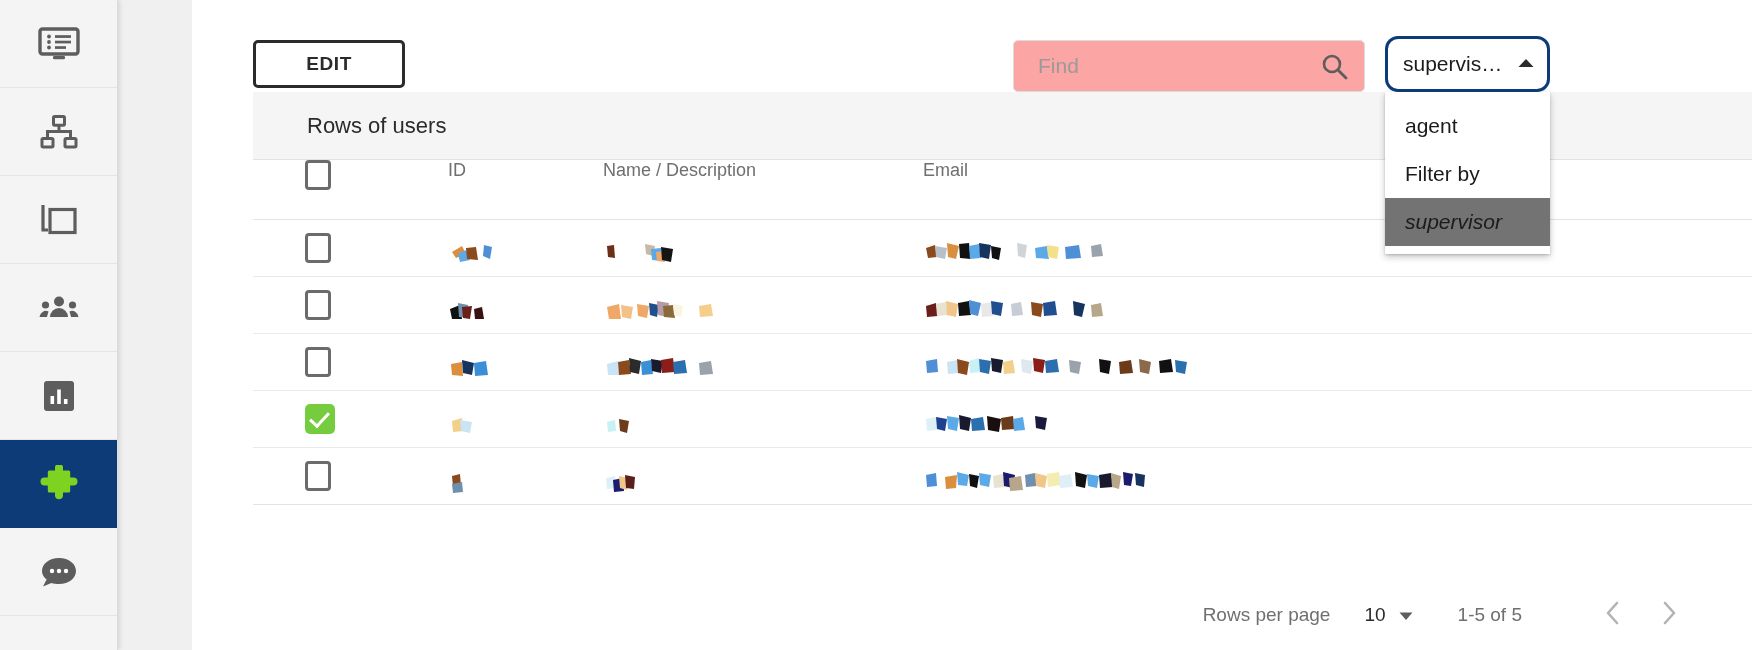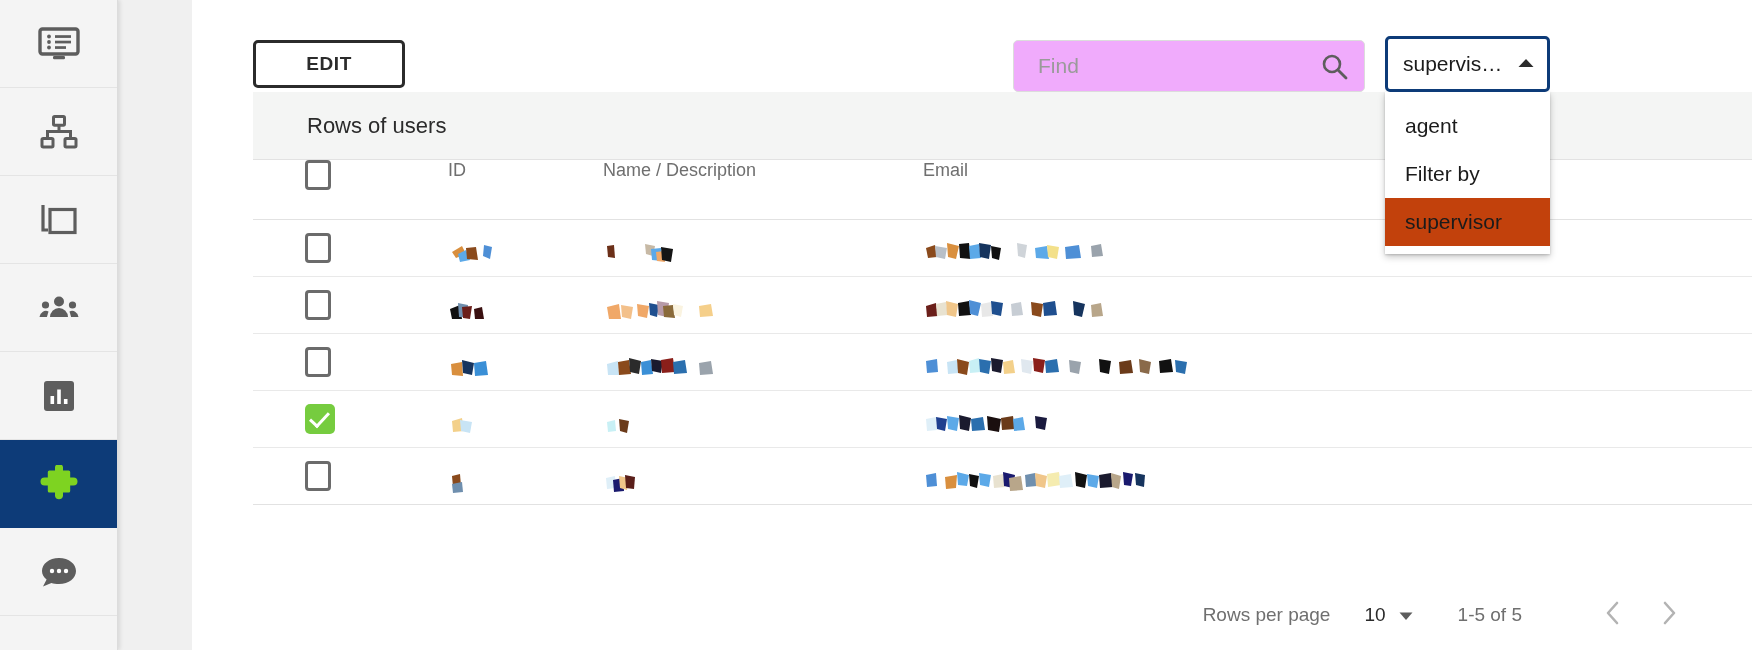--- a/index.html
+++ b/index.html
@@ -95,21 +95,21 @@
 
   #search-box {
     position: absolute;
     left: 760px;
     top: 30px;
     width: 352px;
     height: 52px;
     box-sizing: border-box;
     border: 1px solid #dcdcdc;
     border-radius: 5px;
-    background: #f0abfc;
+    background: #fca5a5;
     display: flex;
     align-items: center;
   }
   #search-input {
     flex: 1 1 auto;
     border: 0;
     outline: none;
     background: transparent;
     font-size: 21px;
     color: #2b2b2b;
@@ -129,21 +129,21 @@
     position: absolute;
     left: 1132px;
     top: 26px;
     width: 165px;
   }
   #filter-select {
     box-sizing: border-box;
     width: 165px;
     height: 56px;
     border: 3px solid #0d3b78;
-    border-radius: 5px;
+    border-radius: 13px;
     background: #ffffff;
     display: flex;
     align-items: center;
     justify-content: space-between;
     padding: 0 12px 0 15px;
     cursor: pointer;
     position: relative;
     z-index: 31;
   }
   #filter-value {
@@ -166,21 +166,21 @@
   .menu-item {
     height: 48px;
     display: flex;
     align-items: center;
     padding-left: 20px;
     font-size: 21px;
     color: #1b1b1b;
     cursor: pointer;
     box-sizing: border-box;
   }
-  .menu-item.selected { background: #c2410c; }
+  .menu-item.selected { background: #737373; font-style: italic; }
 
   
   #table-card {
     position: absolute;
     left: 61px;
     top: 92px;
     right: 0;
     bottom: 0;
   }
   #table-title-bar {

